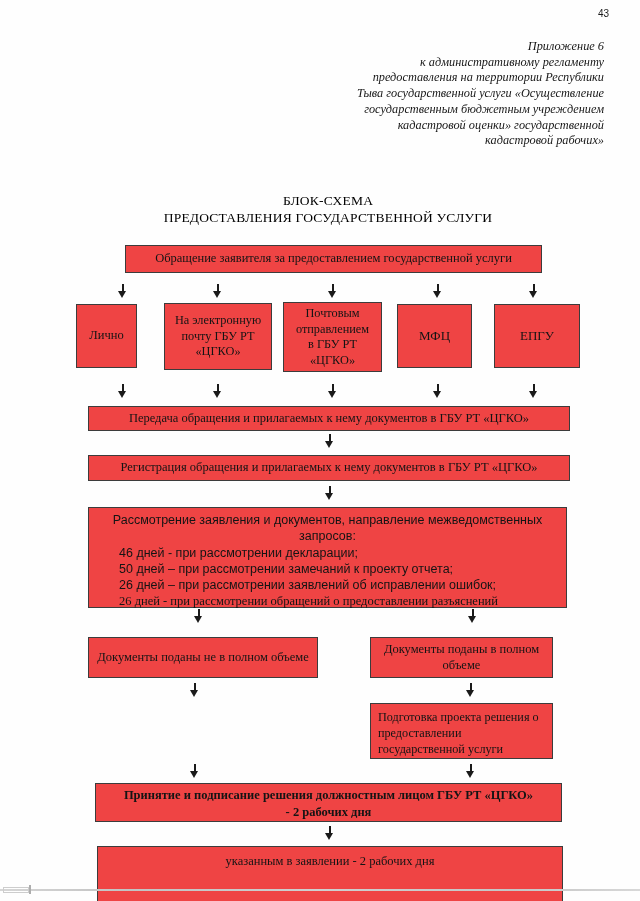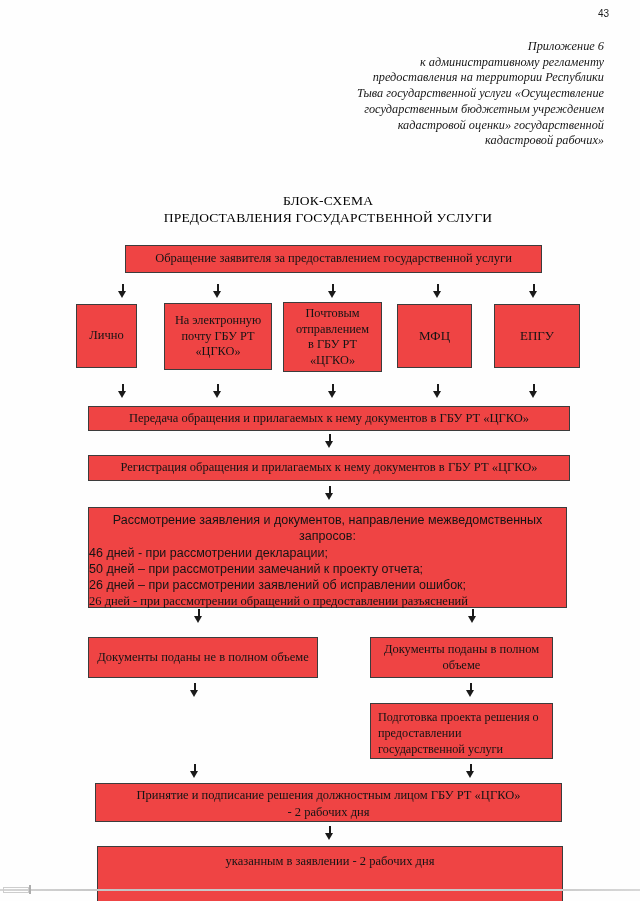--- a/index.html
+++ b/index.html
@@ -68,31 +68,31 @@
   #ch5 { left:494px; top:304px; width:86px;  height:64px; font-size:13px; }
   
   #review {
     left:88px; top:507px; width:479px; height:101px;
     padding-top: 4px;
     font-family: "Liberation Sans", sans-serif;
     font-size: 12.5px;
     line-height: 16.3px;
   }
   .review-head { text-align: center; }
-  .review-items { }
+  .review-items { margin-left: 30px; }
   .review-items .ritem:last-child { font-family: "Liberation Serif", serif; }
   
   #incomplete { left:88px;  top:637px; width:230px; height:41px; }
   #complete   { left:370px; top:637px; width:183px; height:41px; }
   #refusal    { left:88px;  top:703px; width:230px; height:58px; padding:5px 7px; font-size:12.2px; line-height:16.2px; }
   #provision  { left:370px; top:703px; width:183px; height:56px; padding:5px 7px; font-size:12.2px; line-height:16.2px; }
   
   #signing {
     left:95px; top:783px; width:467px; height:39px;
-    text-align:center; padding-top:3px; line-height:16.5px;
+    text-align:center; padding-top:3px; line-height:16.5px;font-weight:bold;
   }
   #notification {
     left:97px; top:846px; width:466px; height:55px;
     border-bottom:none;
     text-align:center; padding-top:6px; line-height:16.5px;
   }
   
   .arrow { position: absolute; width: 9px; height: 14px; }
   .arrow::before {
     content:""; position:absolute; left:3.5px; top:0;

